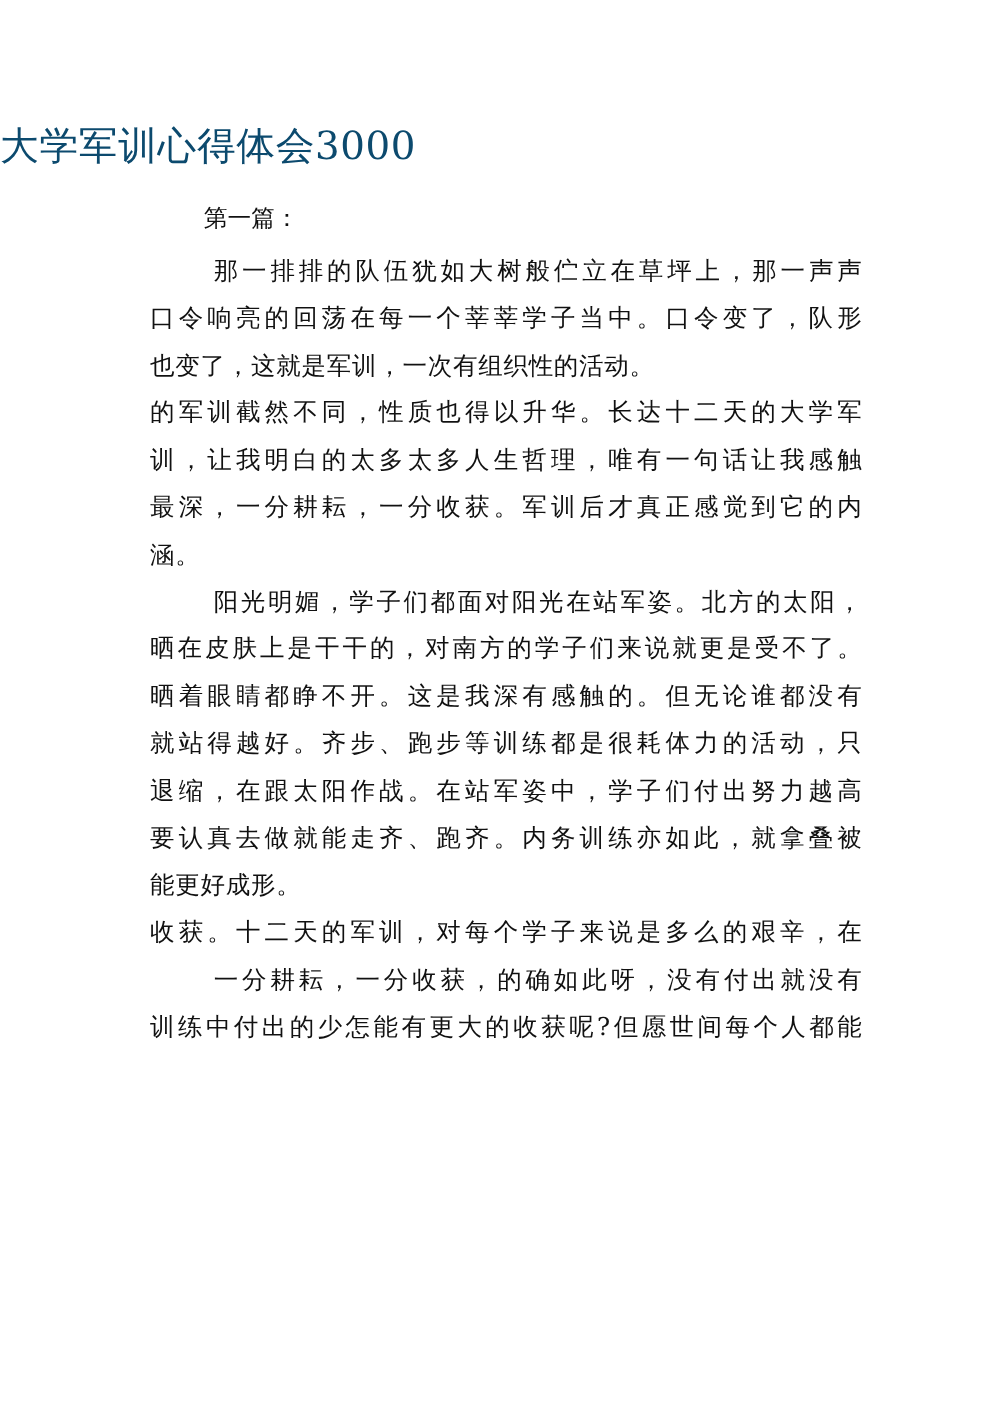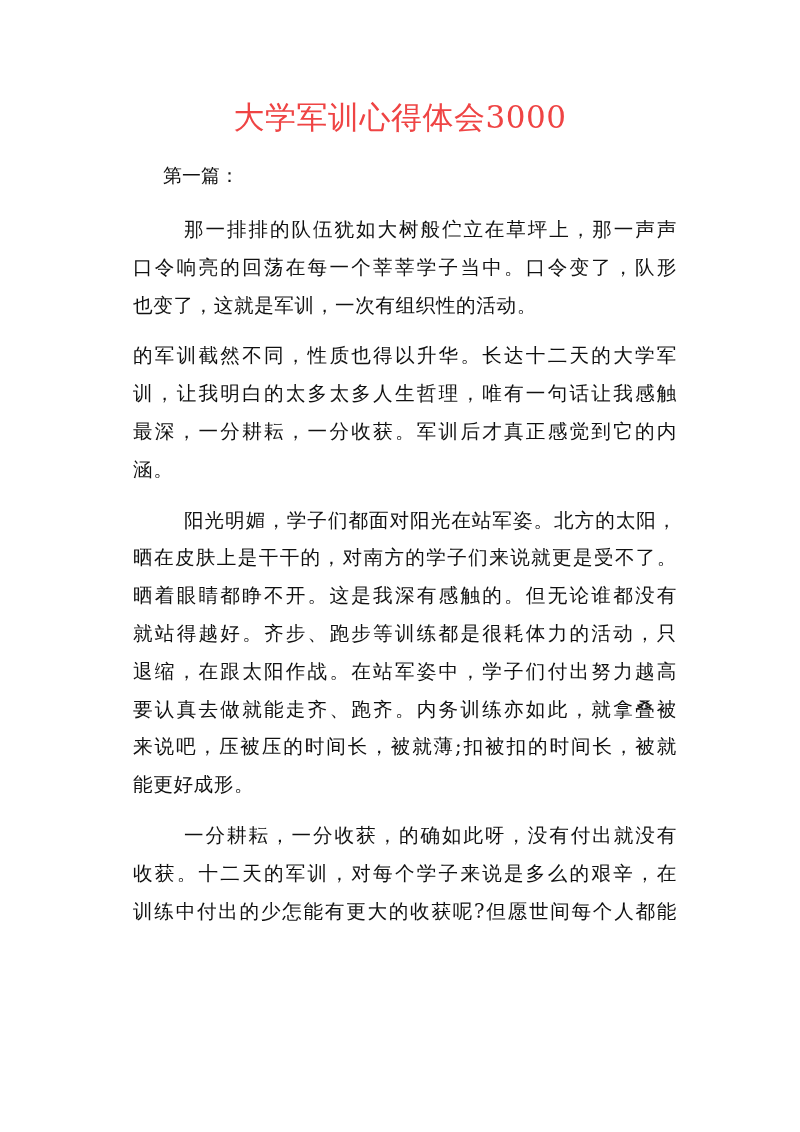--- a/index.html
+++ b/index.html
@@ -19,47 +19,47 @@
     position: absolute;
     left: 0; top: 0;
     width: 800px;
     height: 1132px;
   }
   .title {
     position: absolute;
     left: 0;
     top: 97px;
     width: 800px;
-    text-align: center;
+    text-align: left;
     font-size: 31px;
     line-height: 40px;
     letter-spacing: 0.5px;
     font-family: "DejaVu Serif", "Liberation Serif", serif;
-    color: #ef4444;
+    color: #0c4a6e;
     margin: 0;
     font-weight: normal;
   }
   .section-heading {
     position: absolute;
     left: 163px;
     top: 160px;
     font-size: 19px;
     line-height: 30px;
     margin: 0;
     font-weight: normal;
     text-align: center;
   }
   .body-text {
     position: absolute;
     left: 120px;
     top: 198px;
     width: 570px;
   }
   .para {
-    margin: 13px;
+    margin: 0;
     font-size: 19.6px;
     line-height: 37.8px;
     text-indent: 2.4em;
     letter-spacing: 0.6px;
     text-align: justify;
     word-break: break-all;
   }
   .line {
     display: block;
     white-space: nowrap;
@@ -88,22 +88,21 @@
       <span class="line">最深，一分耕耘，一分收获。军训后才真正感觉到它的内</span>
       <span class="line last">涵。</span>
     </p>
     <p class="para" style="text-indent:0">
       <span class="line first">阳光明媚，学子们都面对阳光在站军姿。北方的太阳，</span>
       <span class="line">晒在皮肤上是干干的，对南方的学子们来说就更是受不了。</span>
       <span class="line">晒着眼睛都睁不开。这是我深有感触的。但无论谁都没有</span>
       <span class="line">就站得越好。齐步、跑步等训练都是很耗体力的活动，只</span>
       <span class="line">退缩，在跟太阳作战。在站军姿中，学子们付出努力越高</span>
       <span class="line">要认真去做就能走齐、跑齐。内务训练亦如此，就拿叠被</span>
-      <span class="line">来说吧，压被压的时间长，被就薄;扣被扣的时间长，被就</span>
       <span class="line last">能更好成形。</span>
     </p>
     <p class="para" style="text-indent:0">
+      <span class="line">收获。十二天的军训，对每个学子来说是多么的艰辛，在</span>
       <span class="line first">一分耕耘，一分收获，的确如此呀，没有付出就没有</span>
-      <span class="line">收获。十二天的军训，对每个学子来说是多么的艰辛，在</span>
       <span class="line">训练中付出的少怎能有更大的收获呢?但愿世间每个人都能</span>
     </p>
   </div>
 </div>
 
 </body></html>

